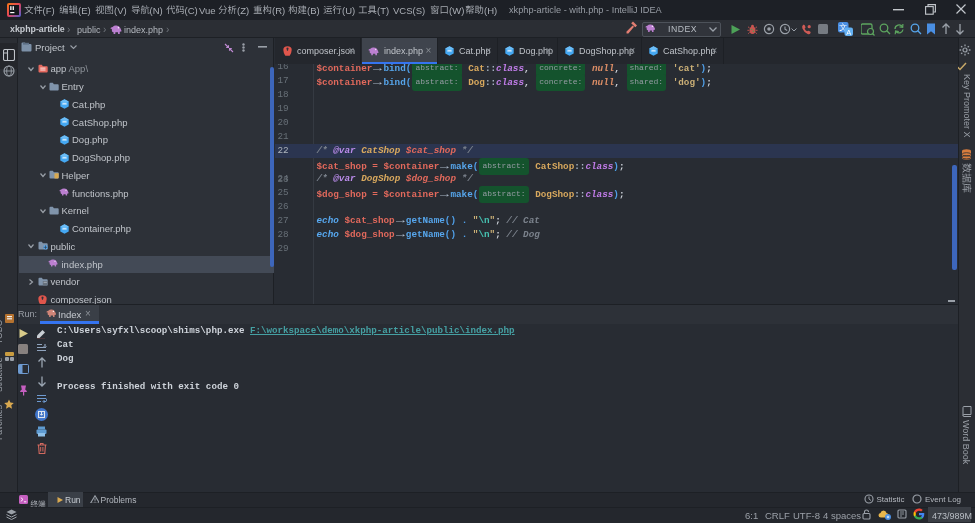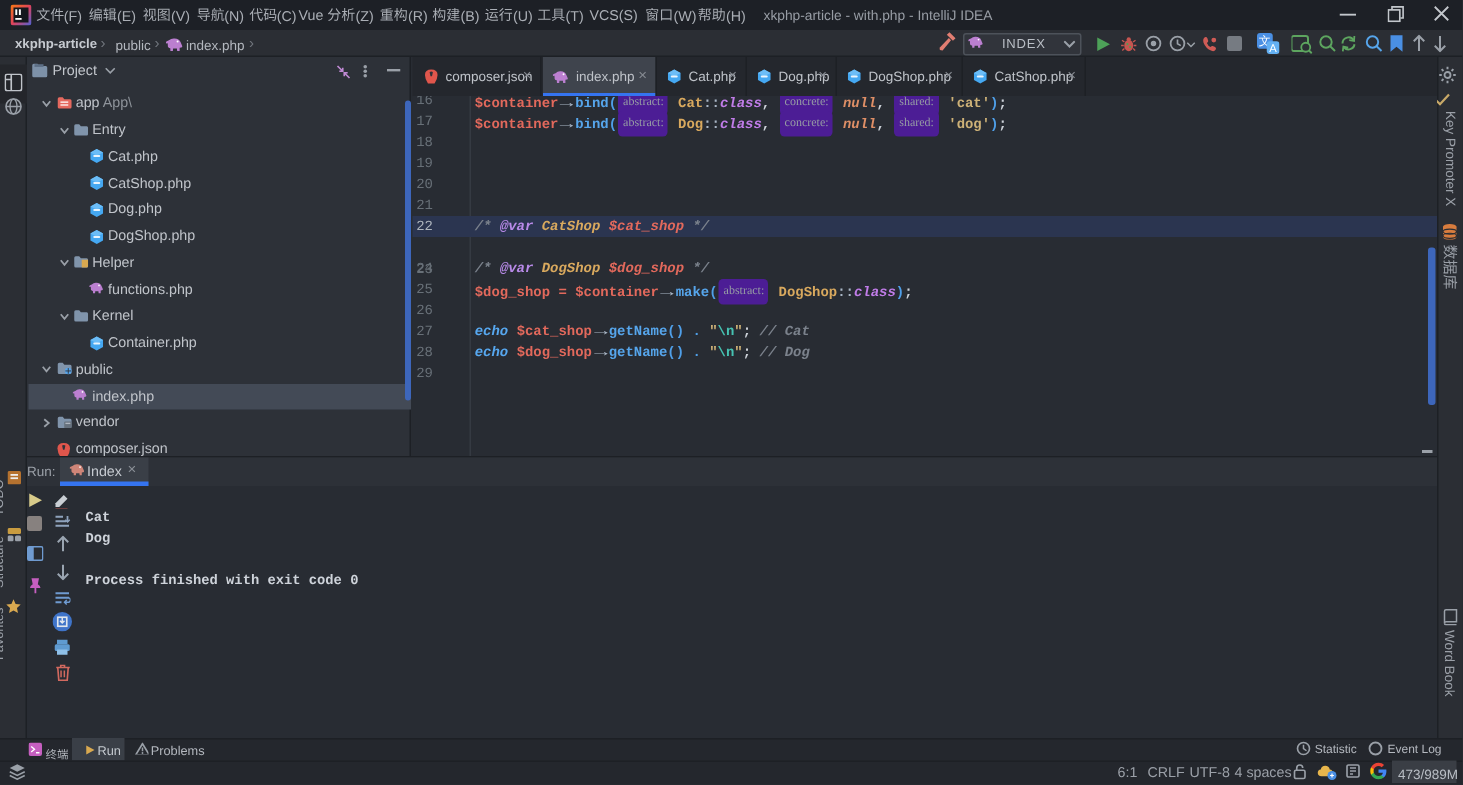--- a/index.html
+++ b/index.html
@@ -8,21 +8,21 @@
 .rl{position:absolute;transform:rotate(-90deg);transform-origin:0 100%;font-family:"Liberation Sans",sans-serif;font-size:8.5px;color:#9ba0a8;white-space:nowrap;height:10px;line-height:10px}
 .rr{position:absolute;transform:rotate(90deg);transform-origin:0 0;font-family:"Liberation Sans",sans-serif;font-size:9px;color:#9ba0a8;white-space:nowrap;height:10px;line-height:10px}
 .code{font-family:"Liberation Mono",monospace;font-size:9.3px;font-weight:bold;white-space:pre;line-height:14px}
 .con{font-family:"Liberation Mono",monospace;font-size:9.2px;font-weight:bold;white-space:pre;color:#ced3da}
 .v{color:#e2695c}.m{color:#56a5eb}.b{color:#4f9fe8}.p{color:#cdd2d9}.o{color:#a9b6c6}
 .c{color:#d9a95e}.k{color:#c07ce8;font-style:italic}.n{color:#dd8e66;font-style:italic}
 .s{color:#cdb177}.e{color:#46c2b2}.ec{color:#57a8f0;font-style:italic}
 .cm{color:#7b828c;font-style:italic}.dv{color:#b88ae8;font-weight:bold;font-style:italic}
 .dc{color:#d9a95e;font-style:italic}.dx{color:#e2695c;font-style:italic}
 .ar{display:inline-block;width:2ch;text-align:center;color:#a9b6c6;transform:scaleX(1.6)}
-.chip{display:inline-block;font-family:Liberation Serif, serif;font-weight:normal;font-size:8px;color:#969ca4;background:#4c1d95;border-radius:3px;padding:1px 3px 2px;margin:0 1px;vertical-align:1px;letter-spacing:0}
+.chip{display:inline-block;font-family:Liberation Mono, monospace;font-weight:normal;font-size:8px;color:#969ca4;background:#14532d;border-radius:3px;padding:1px 3px 2px;margin:0 1px;vertical-align:1px;letter-spacing:0}
 </style></head><body>
 <div id="app">
 <div class="abs" style="left:0;top:0;width:975px;height:20px;background:#1d2026"></div>
 <svg class="abs" style="left:7px;top:3px" width="14" height="14" viewBox="0 0 14 14">
 <defs>
         <linearGradient id="lg1" x1="0" y1="0" x2="1" y2="1">
 <stop offset="0" stop-color="#f97a12"></stop>
           <stop offset="0.5" stop-color="#e0435b"></stop>
           <stop offset="1" stop-color="#4a62d8"></stop>
         </linearGradient>
@@ -413,20 +413,21 @@
       <div class="abs code" style="left:2.5px;top:109px;color:#687078;font-weight:normal">23</div>
       <div class="abs code" style="left:2.5px;top:108px;color:#687078;font-weight:normal">24</div>
       <div class="abs code" style="left:2.5px;top:122px;color:#687078;font-weight:normal">25</div>
       <div class="abs code" style="left:2.5px;top:136px;color:#687078;font-weight:normal">26</div>
       <div class="abs code" style="left:2.5px;top:150px;color:#687078;font-weight:normal">27</div>
       <div class="abs code" style="left:2.5px;top:164px;color:#687078;font-weight:normal">28</div>
       <div class="abs code" style="left:2.5px;top:178px;color:#687078;font-weight:normal">29</div>
       <div class="abs code" style="left:41.5px;top:-4px"><span class="v">$container</span><span class="ar">→</span><span class="m">bind</span><span class="b">(</span><span class="chip">abstract:</span><span class="c"> Cat</span><span class="o">::</span><span class="k">class</span><span class="p">,</span> <span class="chip">concrete:</span><span class="n"> null</span><span class="p">,</span> <span class="chip">shared:</span><span class="s"> 'cat'</span><span class="b">)</span><span class="p">;</span></div>
       <div class="abs code" style="left:41.5px;top:10px"><span class="v">$container</span><span class="ar">→</span><span class="m">bind</span><span class="b">(</span><span class="chip">abstract:</span><span class="c"> Dog</span><span class="o">::</span><span class="k">class</span><span class="p">,</span> <span class="chip">concrete:</span><span class="n"> null</span><span class="p">,</span> <span class="chip">shared:</span><span class="s"> 'dog'</span><span class="b">)</span><span class="p">;</span></div>
       <div class="abs code" style="left:41.5px;top:80px"><span class="cm">/* </span><span class="dv">@var</span><span class="dc"> CatShop </span><span class="dx">$cat_shop</span><span class="cm"> */</span></div>
+      <div class="abs code" style="left:41.5px;top:94px"><span class="v">$cat_shop</span> <span class="v">=</span> <span class="v">$container</span><span class="ar">→</span><span class="m">make</span><span class="b">(</span><span class="chip">abstract:</span><span class="c"> CatShop</span><span class="o">::</span><span class="k">class</span><span class="b">)</span><span class="p">;</span></div>
       <div class="abs code" style="left:41.5px;top:122px"><span class="v">$dog_shop</span> <span class="v">=</span> <span class="v">$container</span><span class="ar">→</span><span class="m">make</span><span class="b">(</span><span class="chip">abstract:</span><span class="c"> DogShop</span><span class="o">::</span><span class="k">class</span><span class="b">)</span><span class="p">;</span></div>
       <div class="abs code" style="left:41.5px;top:108px"><span class="cm">/* </span><span class="dv">@var</span><span class="dc"> DogShop </span><span class="dx">$dog_shop</span><span class="cm"> */</span></div>
       <div class="abs code" style="left:41.5px;top:150px"><span class="ec">echo</span> <span class="v">$cat_shop</span><span class="ar">→</span><span class="m">getName</span><span class="b">()</span> <span class="b">.</span> <span class="s">"</span><span class="e">\n</span><span class="s">"</span><span class="p">;</span> <span class="cm">// Cat</span></div>
       <div class="abs code" style="left:41.5px;top:164px"><span class="ec">echo</span> <span class="v">$dog_shop</span><span class="ar">→</span><span class="m">getName</span><span class="b">()</span> <span class="b">.</span> <span class="s">"</span><span class="e">\n</span><span class="s">"</span><span class="p">;</span> <span class="cm">// Dog</span></div>
     </div>
 <div class="abs" style="left:952px;top:165px;width:5px;height:105px;background:#3d66bb;border-radius:2px"></div>
 <div class="abs" style="left:948px;top:300px;width:7px;height:2px;background:#9aa0a8"></div>
 <div class="abs" style="left:18px;top:304px;width:940px;height:188px;background:#282c33;border-top:1px solid #1d2025"></div>
 <div class="abs" style="left:18px;top:305px;width:940px;height:19px;background:#2d3138"></div>
 <div class="abs" style="left:18px;top:309px;color:#9ba0a8;font-size:9px;font-family:Liberation Sans,sans-serif">Run:</div>
@@ -478,20 +479,21 @@
     </svg>
 <svg class="abs" style="left:36px;top:426px" width="11" height="11" viewBox="0 0 11 11">
       <rect x="2" y="0.5" width="7" height="3" fill="#5f9bd1"></rect>
       <rect x="0.5" y="3.5" width="10" height="4.5" rx="1" fill="#5f9bd1"></rect>
       <rect x="2" y="7" width="7" height="3.5" fill="#8fc0e8"></rect>
     </svg>
 <svg class="abs" style="left:37px;top:443px" width="11" height="11" viewBox="0 0 11 11">
       <path d="M0.5 2 H9.5 M1.5 2 L2.2 10.5 H7.8 L8.5 2 M3.5 2 V0.5 H6 V2" fill="none" stroke="#d2695f" stroke-width="1.1"></path>
       <path d="M3.7 4 V8.5 M5.9 4 V8.5" stroke="#d2695f" stroke-width="1"></path>
     </svg>
+<div class="abs con" style="left:57px;top:325px">C:\Users\syfxl\scoop\shims\php.exe <span style="color:#45a0a3;text-decoration:underline">F:\workspace\demo\xkphp-article\public\index.php</span></div>
 <div class="abs con" style="left:57px;top:339px">Cat</div>
 <div class="abs con" style="left:57px;top:353px">Dog</div>
 <div class="abs con" style="left:57px;top:381px">Process finished with exit code 0</div>
 <div class="abs" style="left:0;top:492px;width:975px;height:15px;background:#24272d;border-top:1px solid #1d2025"></div>
 <svg class="abs" style="left:19px;top:495px" width="9" height="9" viewBox="0 0 9 9">
       <rect width="9" height="9" rx="1.5" fill="#c55fc0"></rect>
       <path d="M1.8 2.6 L4 4.5 L1.8 6.4" stroke="#fff" stroke-width="0.9" fill="none"></path>
       <path d="M5 6.8 H7.3" stroke="#fff" stroke-width="0.9"></path>
     </svg>
 <div class="abs" style="left:29.5px;top:495px"><svg width="16" height="9" viewBox="0 0 2000 1180" fill="#b4b8bf">

